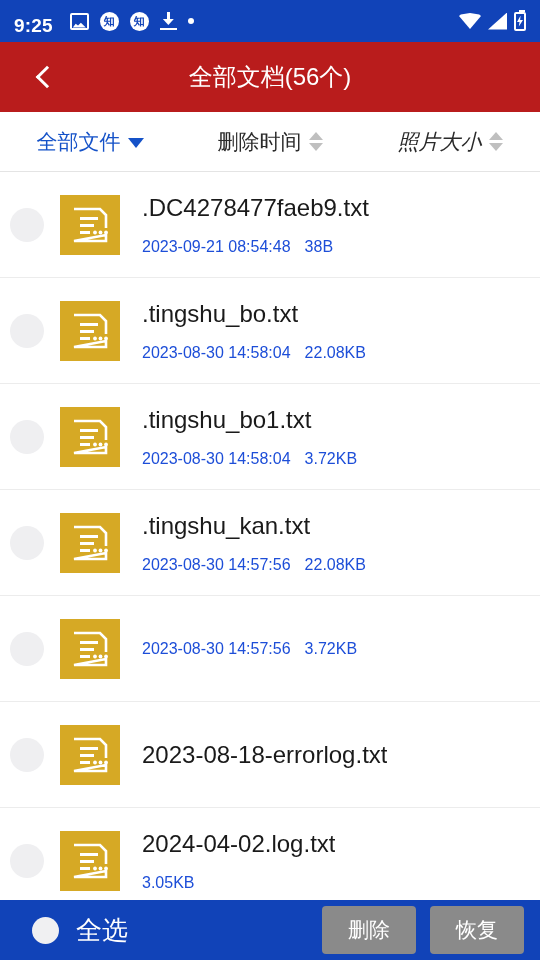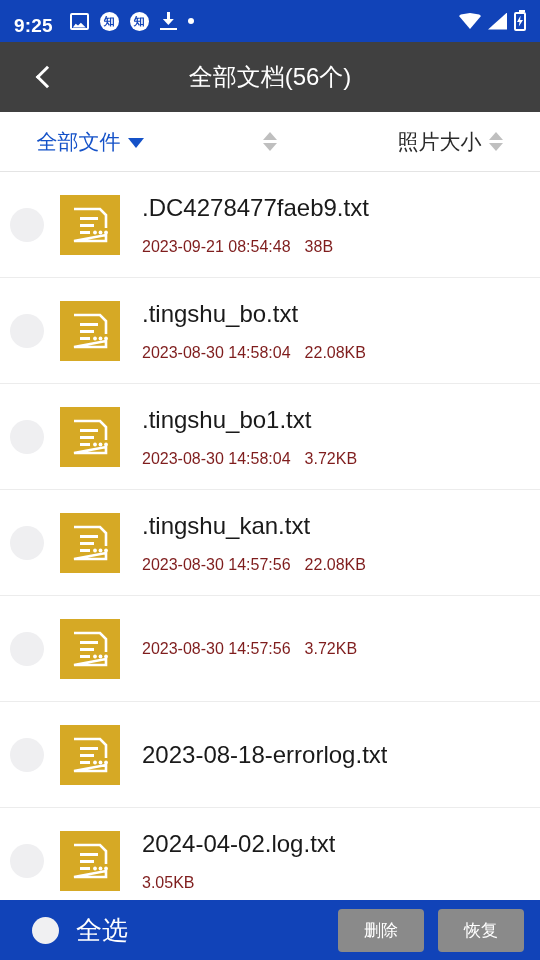--- a/index.html
+++ b/index.html
@@ -59,21 +59,21 @@
     position:relative; display:flex; align-items:center; justify-content:center;
   }
   .ic-battery::before{
     content:""; position:absolute; top:-4px; left:3px; width:6px; height:2px; background:#fff;
   }
   .bolt{ width:6px;height:11px;background:#fff;
     clip-path:polygon(60% 0%,0% 58%,42% 58%,30% 100%,100% 40%,52% 40%); }
 
   
   .titlebar {
-    height:70px; background:#404040; color:#fff;
+    height:70px; background:#b91c1c; color:#fff;
     display:flex; align-items:center; position:relative;padding-left:15px;
   }
   .back-btn {
     width:58px; height:70px; display:flex; align-items:center; justify-content:center;
     cursor:pointer;
   }
   .chev { width:16px; height:16px; border-left:3px solid #fff; border-bottom:3px solid #fff;
           transform:rotate(45deg); margin-left:5px; }
   .title-text {
     position:absolute; left:0; right:0; text-align:center;
@@ -84,21 +84,21 @@
   .filterbar {
     height:60px; background:#fff; display:flex; align-items:center;
     border-bottom:1px solid #e4e4e4;
   }
   .filter-item {
     display:flex; align-items:center; justify-content:center; gap:7px;
     font-size:21px; color:#2a2a2a; cursor:pointer;
   }
   .filter-item.f1 { width:180px; color:#1552C8; }
   .filter-item.f2 { width:180px; }
-  .filter-item.f3 { width:180px; }
+  .filter-item.f3 { width:180px;font-style:italic; }
   .caret-down {
     width:0;height:0;border-left:8px solid transparent;border-right:8px solid transparent;
     border-top:10px solid #1552C8; margin-top:3px;
   }
   .sort-arrows { display:flex; flex-direction:column; gap:3px; }
   .sa-up { width:0;height:0;border-left:7px solid transparent;border-right:7px solid transparent;
            border-bottom:8px solid #bfbfbf; }
   .sa-dn { width:0;height:0;border-left:7px solid transparent;border-right:7px solid transparent;
            border-top:8px solid #bfbfbf; }
 
@@ -114,33 +114,33 @@
   }
   .file-icon {
     width:60px; height:60px; background:#D6A925; flex:0 0 auto;
     display:flex; align-items:center; justify-content:center; margin-right:22px;
   }
   .doc-glyph { width:40px; height:40px; }
   .row-text { display:flex; flex-direction:column; gap:16px; min-width:0; }
   .file-name {
     font-size:24px; color:#1a1a1a; white-space:nowrap; overflow:hidden; text-overflow:ellipsis;
   }
-  .file-meta { font-size:16px; color:#7f1d1d; display:flex; gap:14px; }
+  .file-meta { font-size:16px; color:#1d4ed8; display:flex; gap:14px; }
 
   
   .bottombar {
     position:absolute; left:0; right:0; bottom:0; height:60px; background:#1143B8;
     display:flex; align-items:center; padding:0 16px;
   }
   .selectall { display:flex; align-items:center; gap:17px; cursor:pointer; margin-left:16px; }
   .selectall-circle { width:27px; height:27px; border-radius:50%; background:#f0f0f2; }
   .selectall-label { font-size:26px; color:#fff; }
   .bottom-actions { margin-left:auto; display:flex; gap:14px; }
   .action-btn {
-    background:#8a8a8a; color:#fff; font-size:17px;
+    background:#8a8a8a; color:#fff; font-size:21px;
     padding:10px 26px; border-radius:4px; border:none; cursor:pointer;
     font-family:"Liberation Sans","DejaVu Sans",sans-serif;
   }
 </style>
 </head>
 <body>
 
 <div id="app">
 
   <div class="statusbar">
@@ -169,20 +169,21 @@
     </div>
     <div class="title-text">全部文档(56个)</div>
   </div>
 
   <div class="filterbar">
     <div class="filter-item f1">
       <span>全部文件</span>
       <span class="caret-down"></span>
     </div>
     <div class="filter-item f2">
+      <span>删除时间</span>
       <span class="sort-arrows">
         <span class="sa-up"></span>
           <span class="sa-dn"></span>
       </span>
     </div>
     <div class="filter-item f3">
       <span>照片大小</span>
       <span class="sort-arrows">
         <span class="sa-up"></span>
           <span class="sa-dn"></span>

